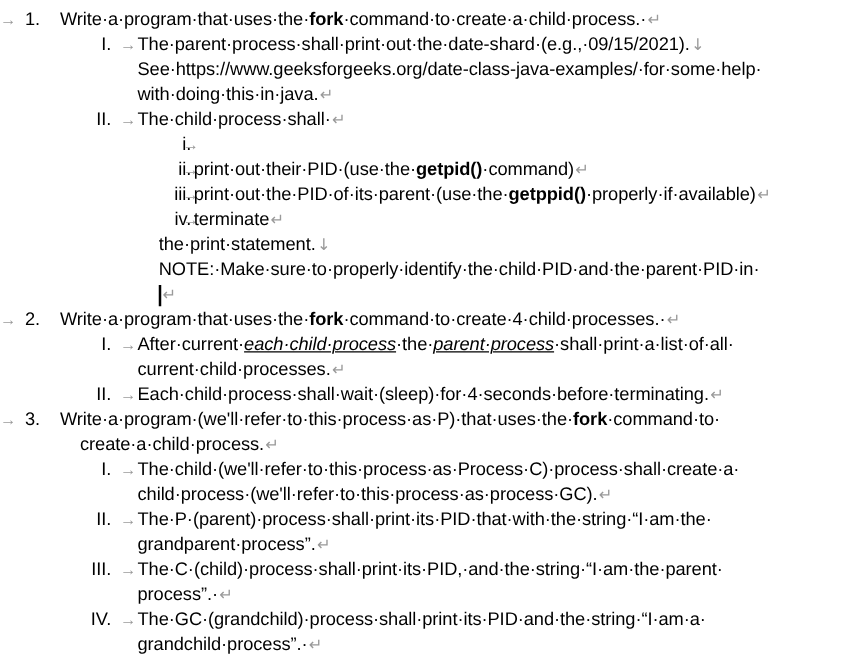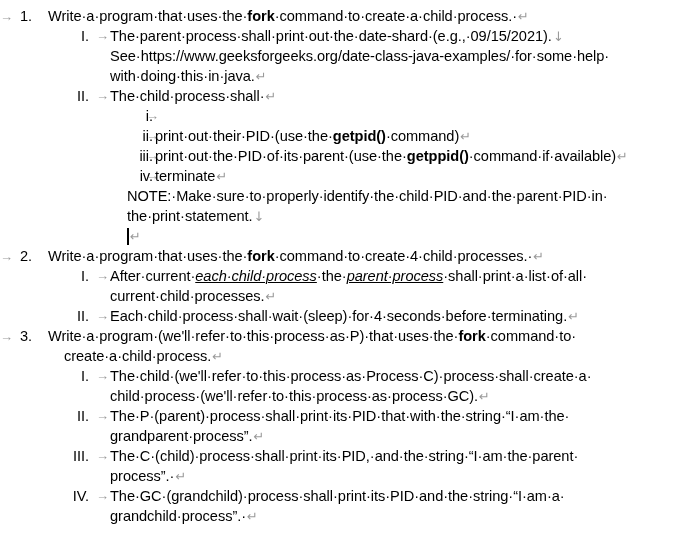--- a/index.html
+++ b/index.html
@@ -123,34 +123,34 @@
 
   <div class="row lvl3">
     <span class="marker">ii.</span>
     <span class="tabnarrow" style="position:absolute;left:146px;">→</span>
     <span class="txt"><span>print·out·their·PID·(use·the·</span><b>getpid()</b><span>·command)</span><span class="pil">↵</span></span>
   </div>
 
   <div class="row lvl3">
     <span class="marker">iii.</span>
     <span class="tabnarrow" style="position:absolute;left:146px;">→</span>
-    <span class="txt"><span>print·out·the·PID·of·its·parent·(use·the·</span><b>getppid()</b><span>·command·if·available)</span><span class="pil">↵</span></span>
+    <span class="txt"><span>print·out·the·PID·of·its·parent·(use·the·</span><b>getppid()</b><span>·properly·if·available)</span><span class="pil">↵</span></span>
   </div>
 
   <div class="row lvl3">
     <span class="marker">iv.</span>
     <span class="tabnarrow" style="position:absolute;left:146px;">→</span>
     <span class="txt"><span>terminate</span><span class="pil">↵</span></span>
   </div>
 
   <div class="row">
+    <span class="txt note-ind"><span>the·print·statement.</span><span class="brk">↓</span></span>
+  </div>
+  <div class="row">
     <span class="txt note-ind"><span>NOTE:·Make·sure·to·properly·identify·the·child·PID·and·the·parent·PID·in·</span></span>
-  </div>
-  <div class="row">
-    <span class="txt note-ind"><span>the·print·statement.</span><span class="brk">↓</span></span>
   </div>
 
   <div class="row caretrow">
     <span class="caret"></span>
     <span class="txt" style="left:129px;"><span class="pil">↵</span></span>
   </div>
 
   <div class="row lvl1">
     <span class="marker">2.</span>
     <span class="tabnarrow">→</span>

